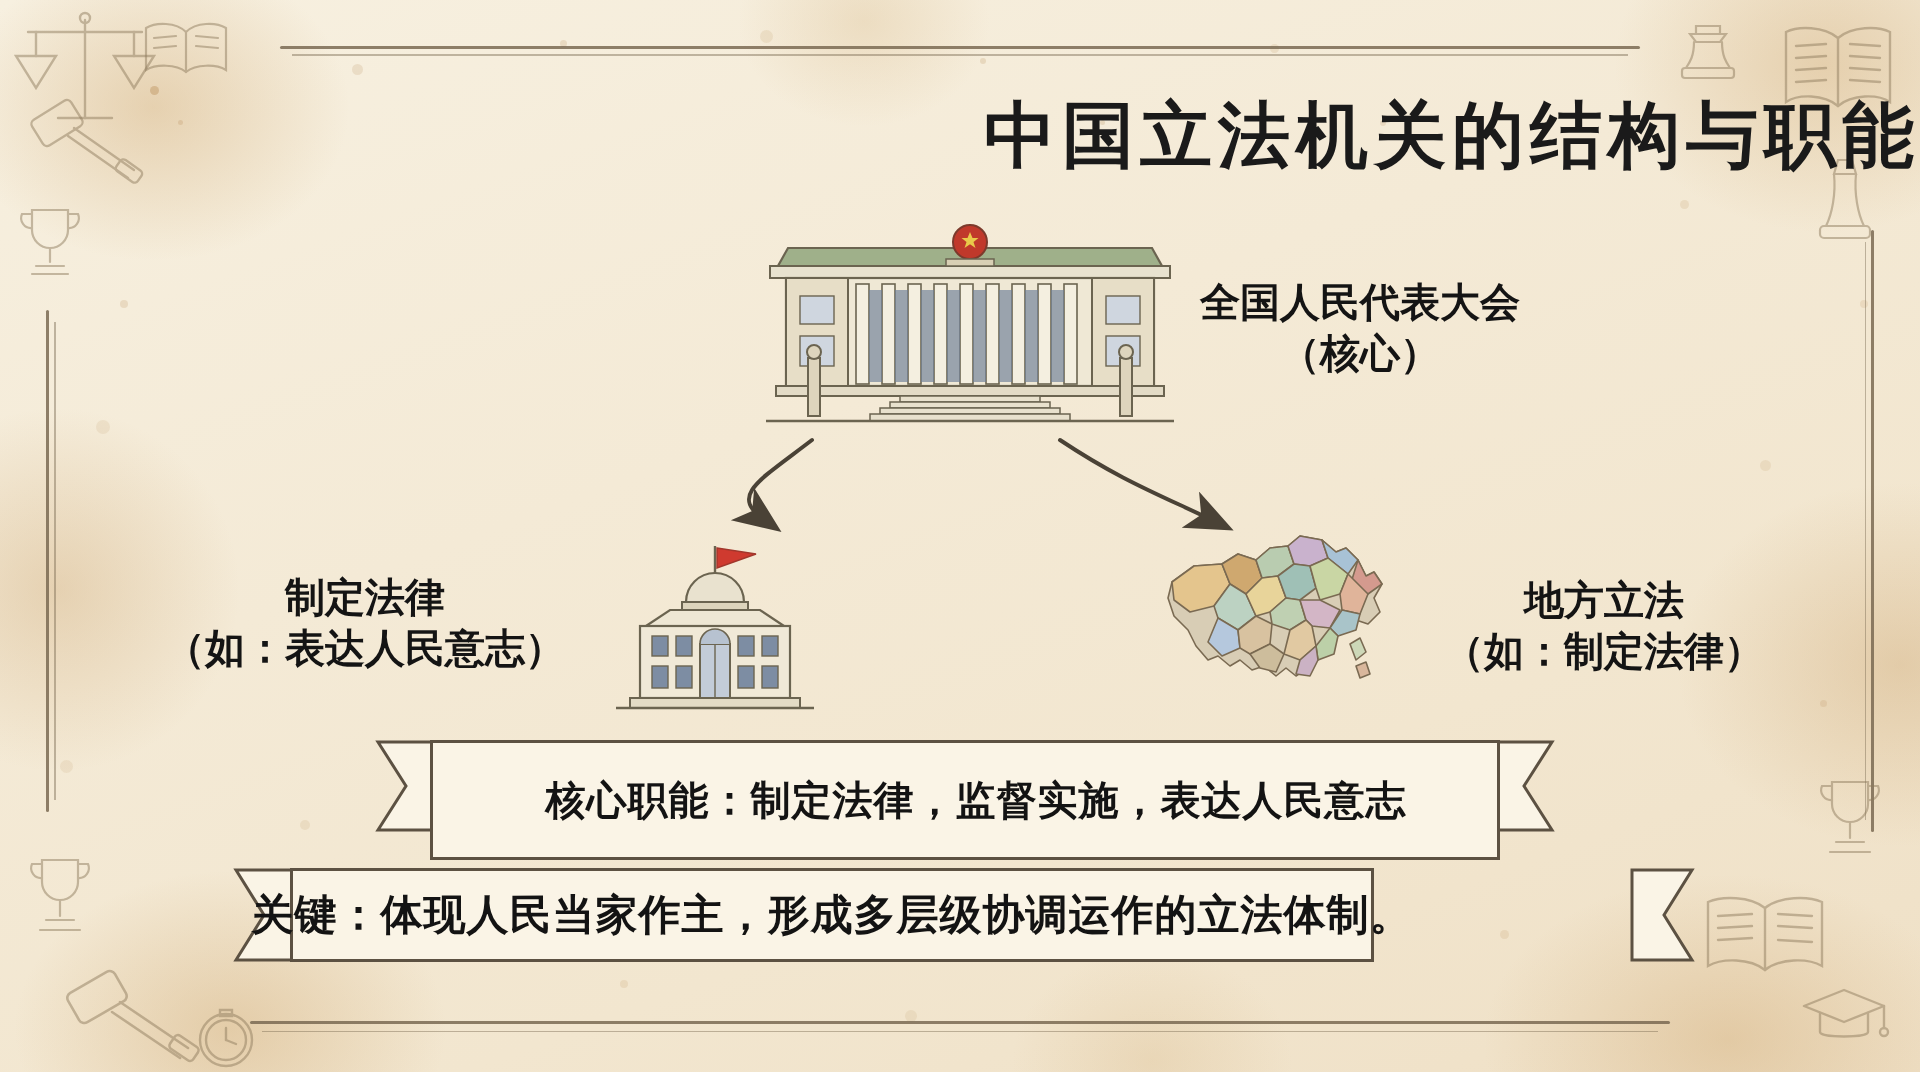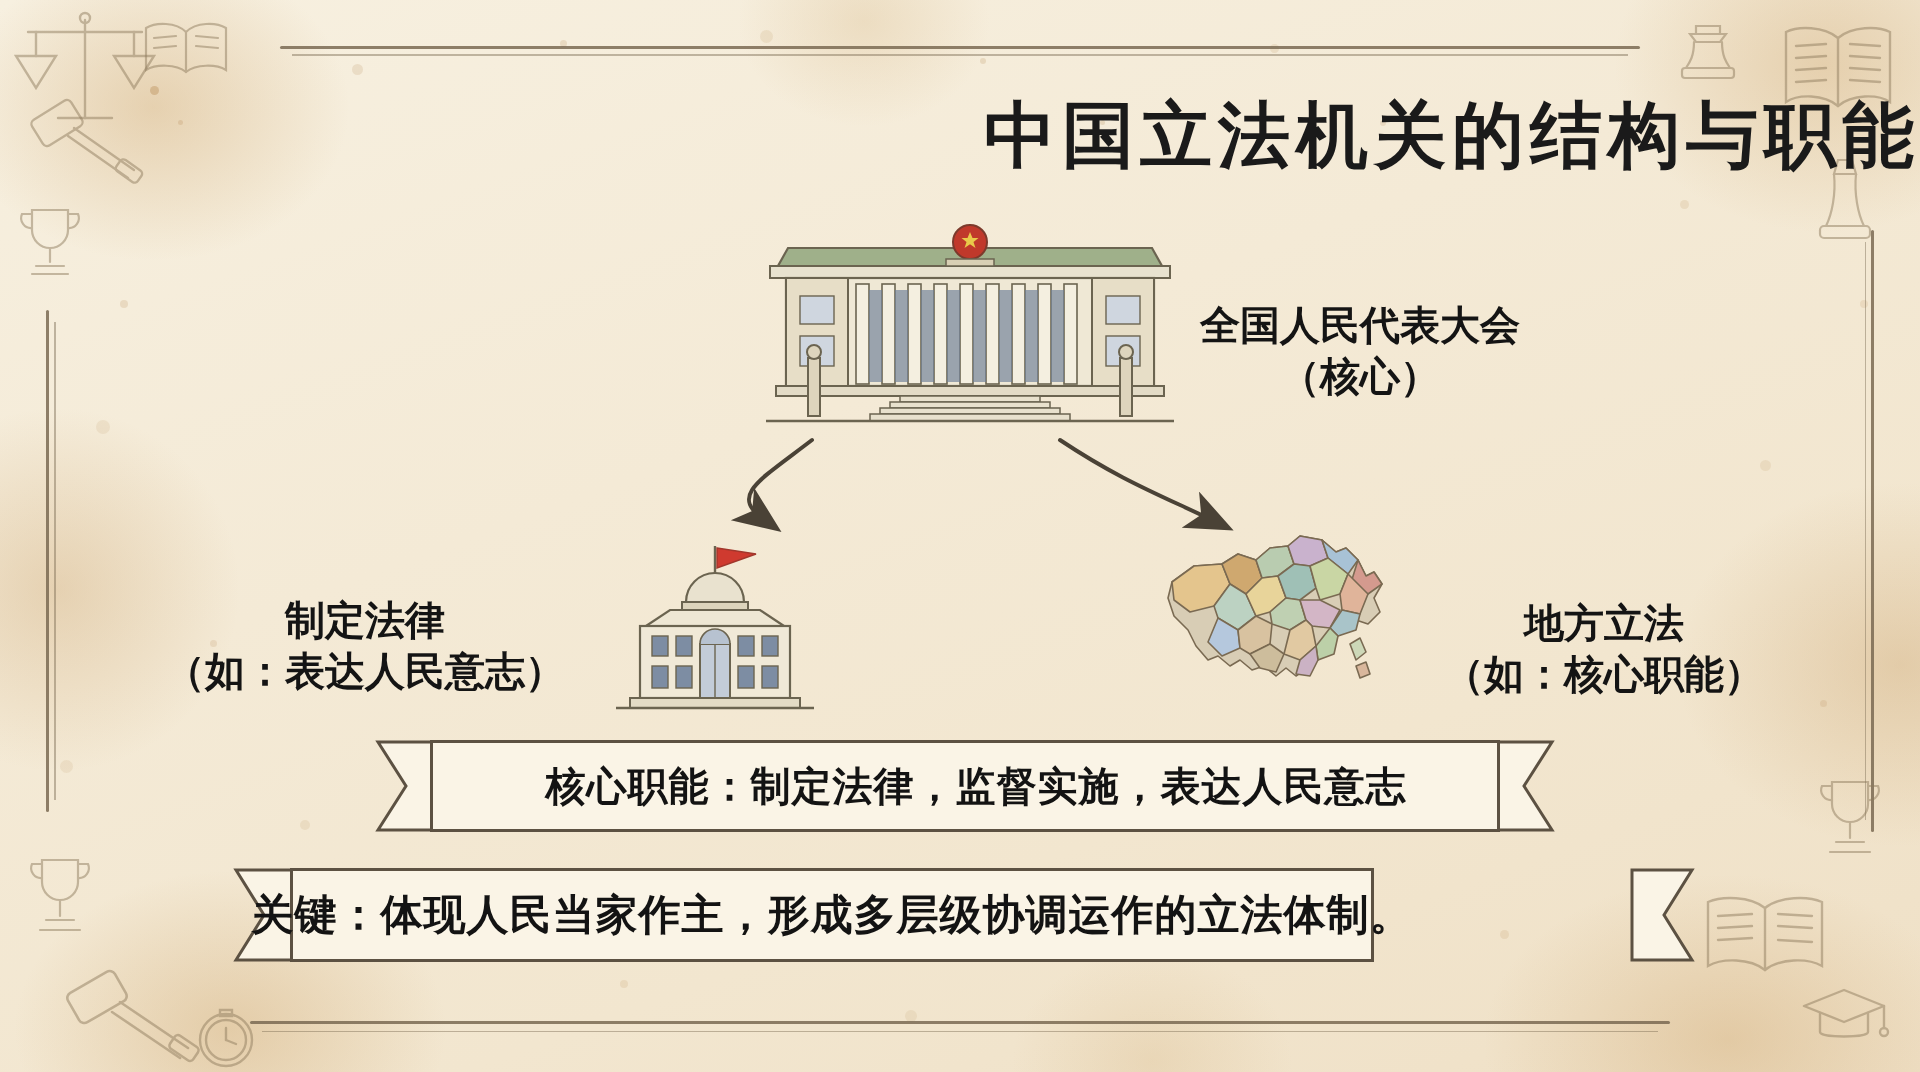--- a/index.html
+++ b/index.html
@@ -73,24 +73,23 @@
   #npc-building {
     position: absolute;
     left: 760px;
     top: 218px;
   }
 
   .label {
     position: absolute;
     color: #141414;
     font-weight: bold;
-    font-family: Liberation Serif, serif;
+    font-family: Liberation Mono, monospace;
     line-height: 1.28;
     white-space: nowrap;
-    margin-top: 20px;
   }
 
   #npc-label {
     left: 1200px;
     top: 280px;
     font-size: 40px;
     text-align: center;
   }
   #npc-label .sub { display: block; }
 
@@ -121,21 +120,21 @@
     background: #faf4e6;
     border: 3px solid #5c5142;
     box-sizing: border-box;
     white-space: nowrap;
   }
 
   #banner1 {
     left: 430px;
     top: 740px;
     width: 1070px;
-    height: 92px;
+    height: 120px;
     font-size: 40px;
     letter-spacing: 1px;
     padding-left: 22px;
   }
 
   #banner2 {
     left: 290px;
     top: 868px;
     width: 1084px;
     height: 94px;
@@ -505,21 +504,21 @@
     </svg>
   </div>
 
   <div class="label" id="central-label">
     <span>制定法律</span><br>
     <span>（如：表达人民意志）</span>
   </div>
 
   <div class="label" id="local-label">
     <span>地方立法</span><br>
-    <span>（如：核心职能）</span>
+    <span>（如：制定法律）</span>
   </div>
 
   <svg style="position:absolute;left:372px;top:740px;" width="70" height="92">
     <path d="M66 2 L6 2 L34 46 L6 90 L66 90 Z" fill="#faf4e6" stroke="#5c5142" stroke-width="3"></path>
   </svg>
   <svg style="position:absolute;left:1488px;top:740px;" width="70" height="92">
     <path d="M4 2 L64 2 L36 46 L64 90 L4 90 Z" fill="#faf4e6" stroke="#5c5142" stroke-width="3"></path>
   </svg>
   <div class="banner" id="banner1">
     <span>核心职能：制定法律，监督实施，表达人民意志</span>

